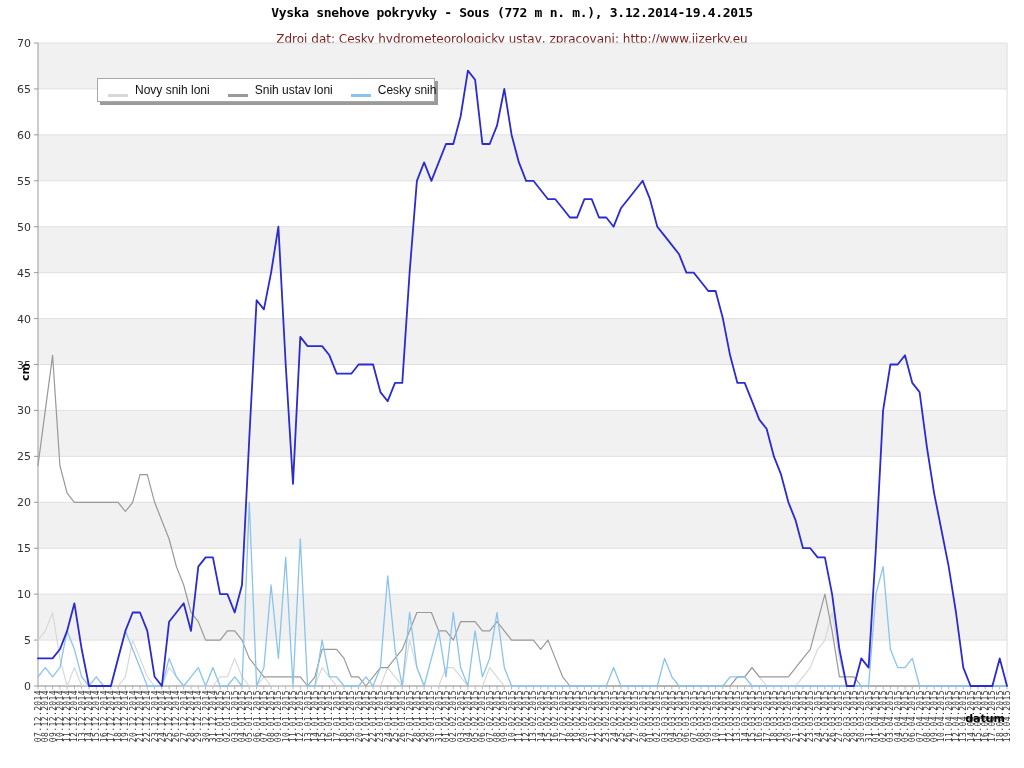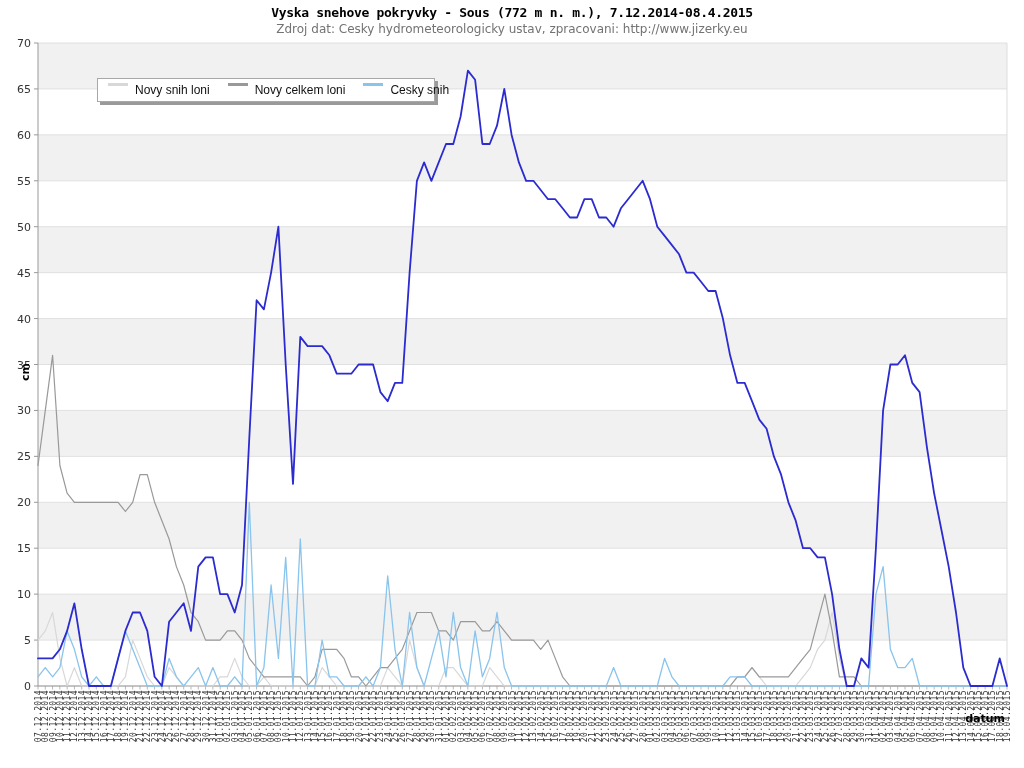--- a/index.html
+++ b/index.html
@@ -1,30 +1,30 @@
 <!DOCTYPE html>
 <html><head>
 <meta charset="utf-8">
 <style>
   html,body{margin:0;padding:0;background:#fff;}
   body{width:1024px;height:768px;position:relative;font-family:"Liberation Sans",sans-serif;overflow:hidden;}
   .hdr{position:absolute;left:0;width:1024px;text-align:center;}
   .title{top:5px;font-family:"DejaVu Sans Mono",monospace;font-weight:bold;font-size:13px;color:#000;letter-spacing:-0.3px;}
-  .subtitle{top:22px;font-family:"DejaVu Sans",sans-serif;font-size:12px;color:#737373;}
+  .subtitle{top:32px;font-family:"DejaVu Sans",sans-serif;font-size:12px;color:#7f1d1d;}
   #chart-svg{position:absolute;left:0;top:0;}
   .legend{position:absolute;left:97px;top:78px;width:326px;background:#fff;border:1px solid #a8a8a8;box-shadow:3px 3px 0 #9a9a9a;padding:3px 0 3px 10px;z-index:5;}
   .legend-row{display:flex;align-items:center;height:16px;}
-  .legend-item{display:flex;align-items:flex-start;margin-right:18px;}
+  .legend-item{display:flex;align-items:flex-end;margin-right:18px;}
   .legend-swatch{display:inline-block;width:20px;height:3px;margin-right:7px;}
   .legend-label{font-size:12px;color:#111;white-space:nowrap;}
 </style>
 </head>
 <body>
 
-<div class="hdr title">Vyska snehove pokryvky - Sous (772 m n. m.), 7.12.2014-08.4.2015</div>
+<div class="hdr title">Vyska snehove pokryvky - Sous (772 m n. m.), 3.12.2014-19.4.2015</div>
 <div class="hdr subtitle">Zdroj dat: Cesky hydrometeorologicky ustav, zpracovani: http://www.jizerky.eu</div>
 
 <svg id="chart-svg" width="1024" height="768">
     <rect x="38" y="594.1428571428571" width="969" height="45.928571428571445" fill="#f1f1f1"></rect>
     <rect x="38" y="502.2857142857143" width="969" height="45.9285714285715" fill="#f1f1f1"></rect>
     <rect x="38" y="410.42857142857144" width="969" height="45.928571428571445" fill="#f1f1f1"></rect>
     <rect x="38" y="318.57142857142856" width="969" height="45.928571428571445" fill="#f1f1f1"></rect>
     <rect x="38" y="226.71428571428572" width="969" height="45.928571428571445" fill="#f1f1f1"></rect>
     <rect x="38" y="134.8571428571429" width="969" height="45.92857142857139" fill="#f1f1f1"></rect>
     <rect x="38" y="43" width="969" height="45.928571428571445" fill="#f1f1f1"></rect>
@@ -353,20 +353,20 @@
   </svg>
 
 <div class="legend">
   <div class="legend-row">
     <span class="legend-item">
       <span class="legend-swatch" style="background: rgb(216, 216, 216);"></span>
       <span class="legend-label">Novy snih loni</span>
     </span>
     <span class="legend-item">
       <span class="legend-swatch" style="background: rgb(153, 153, 153);"></span>
-      <span class="legend-label">Novy celkem loni</span>
+      <span class="legend-label">Snih ustav loni</span>
     </span>
     <span class="legend-item">
       <span class="legend-swatch" style="background: rgb(138, 196, 236);"></span>
       <span class="legend-label">Cesky snih</span>
     </span>
   </div>
 </div>
 
 </body></html>

